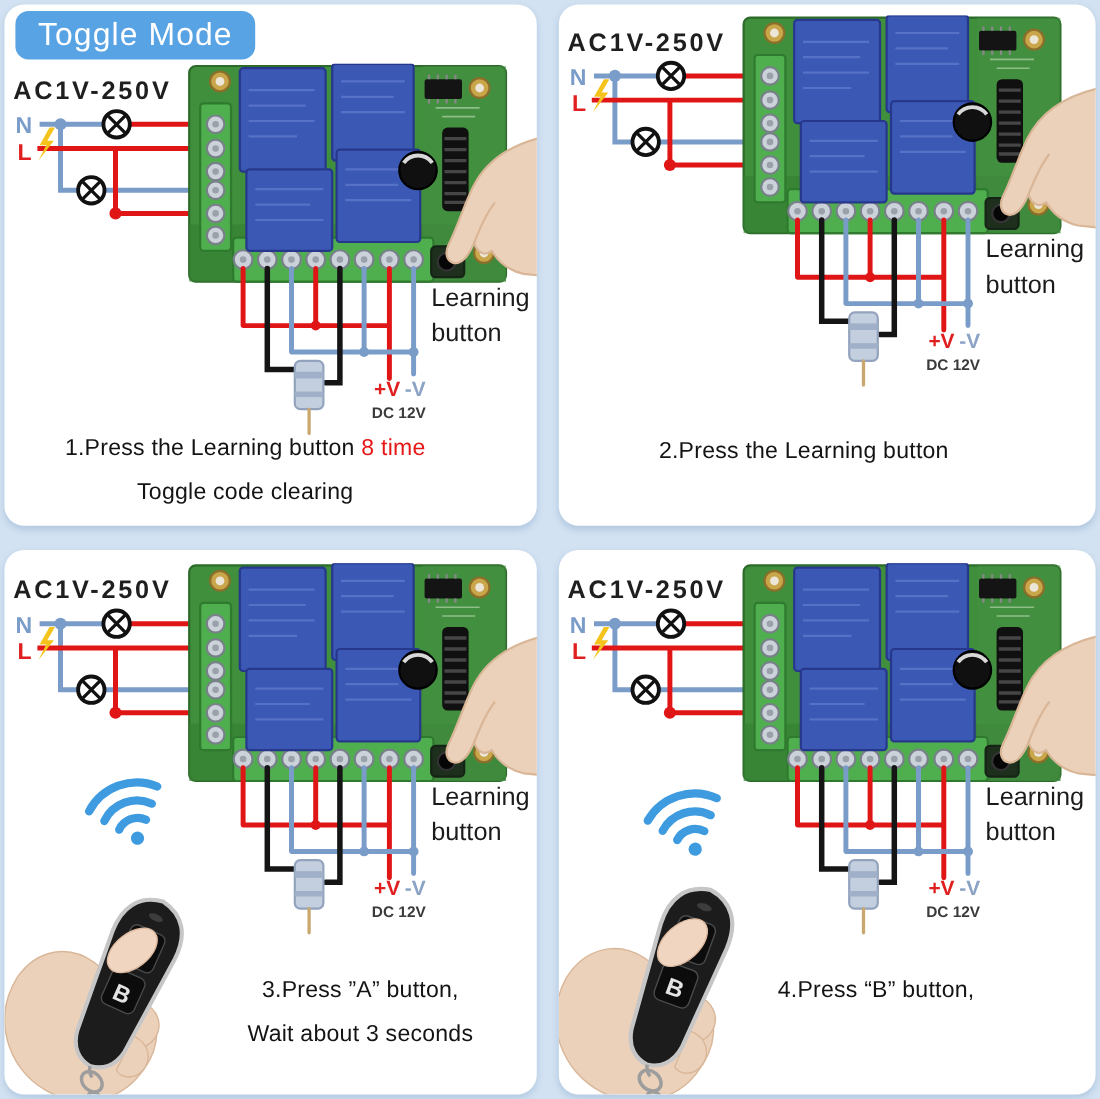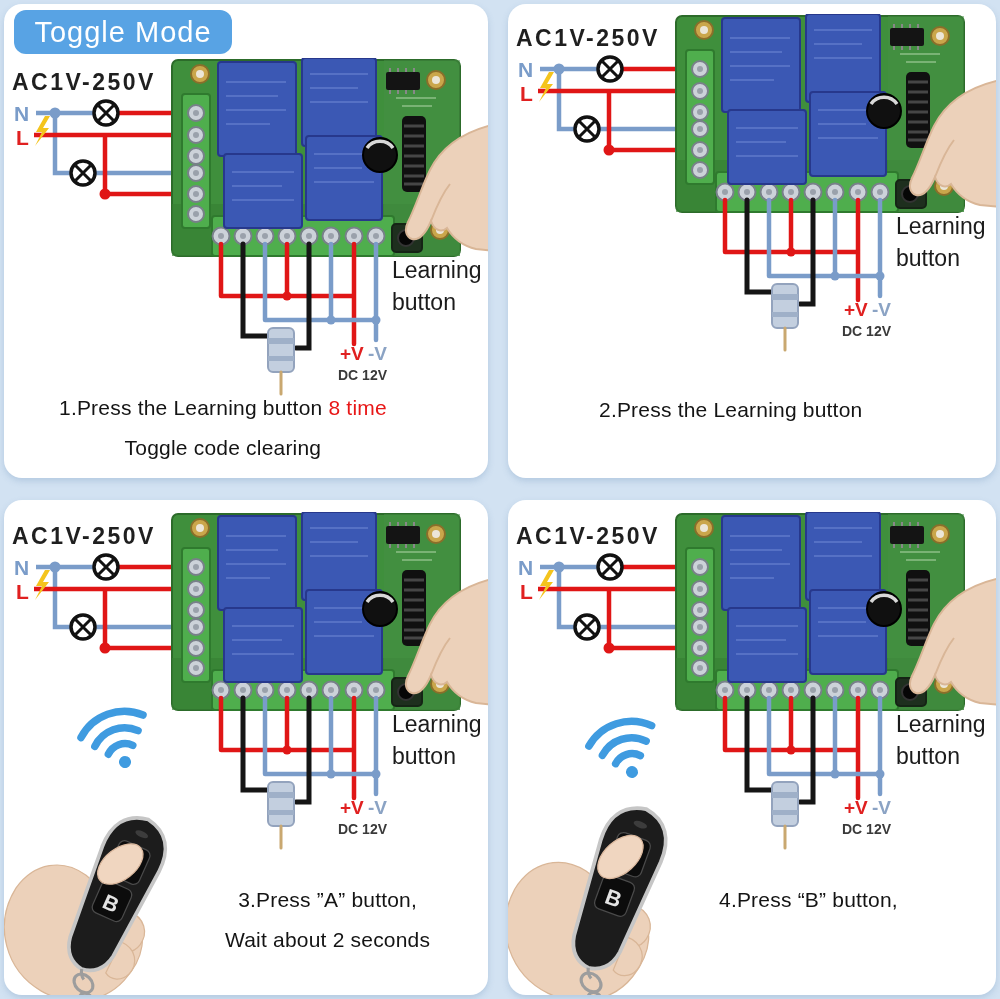--- a/index.html
+++ b/index.html
@@ -13,21 +13,21 @@
   .badge{position:absolute;left:10px;top:6px;width:218px;height:44px;background:#58a3e4;
          border-radius:12px;color:#ffffff;font-size:29px;display:flex;align-items:center;
          justify-content:center;letter-spacing:1px;}
   .asm{position:absolute;left:0;}
   .q1 .asm{top:54px;} .q2 .asm{top:10px;} .q3 .asm,.q4 .asm{top:12px;}
   .overlay{position:absolute;left:0;top:0;pointer-events:none;}
   .cap{position:absolute;font-size:21px;line-height:40px;color:#141414;letter-spacing:.2px;
        white-space:nowrap;margin-left:45px;}
   .cap .red{color:#e81717;}
   .q1 .cap{left:10px;top:384px;} .q2 .cap{left:46px;top:386px;}
-  .q3 .cap{left:176px;top:380px;} .q4 .cap{left:166px;top:380px;}
+  .q3 .cap{left:176px;top:380px;} .q4 .cap{left:154px;top:380px;}
   
   .t-ac{font:bold 23px "Liberation Sans",sans-serif;letter-spacing:2.5px;fill:#1f1f1f;}
   .t-n{font:bold 21px "Liberation Sans",sans-serif;fill:#7a9cc9;}
   .t-l{font:bold 21px "Liberation Sans",sans-serif;fill:#e02020;}
   .t-learn{font:23px "Liberation Sans",sans-serif;fill:#1b1b1b;}
   .t-pv{font:bold 19px "Liberation Sans",sans-serif;fill:#e02020;}
   .t-nv{font:bold 19px "Liberation Sans",sans-serif;fill:#8ba3c4;}
   .t-dc{font:bold 14px "Liberation Sans",sans-serif;fill:#3a3a3a;}
   .rbtn{font:bold 34px "Liberation Sans",sans-serif;fill:#e4e4e4;text-anchor:middle;}
 </style>
@@ -234,21 +234,21 @@
   <div class="card q3">
     <svg class="asm" width="490" height="350">
       <use href="#asm"></use>
     </svg>
     <svg class="overlay" width="484" height="495">
       <use href="#wifi" transform="translate(121,262) rotate(-20)"></use>
       <use href="#remote" transform="translate(112,392) rotate(24) scale(0.62)"></use>
     </svg>
     <div class="cap">
       <div><span>3.Press ”A” button,</span><span class="red"></span></div>
-      <div><span>Wait about 2 seconds</span><span class="red"></span></div>
+      <div><span>Wait about 3 seconds</span><span class="red"></span></div>
     </div>
   </div>
 
   <div class="card q4">
     <svg class="asm" width="490" height="350">
       <use href="#asm"></use>
     </svg>
     <svg class="overlay" width="488" height="495">
       <use href="#wifi" transform="translate(124,272) rotate(-18)"></use>
       <use href="#remote" transform="translate(110,386) rotate(20) scale(0.64)"></use>

